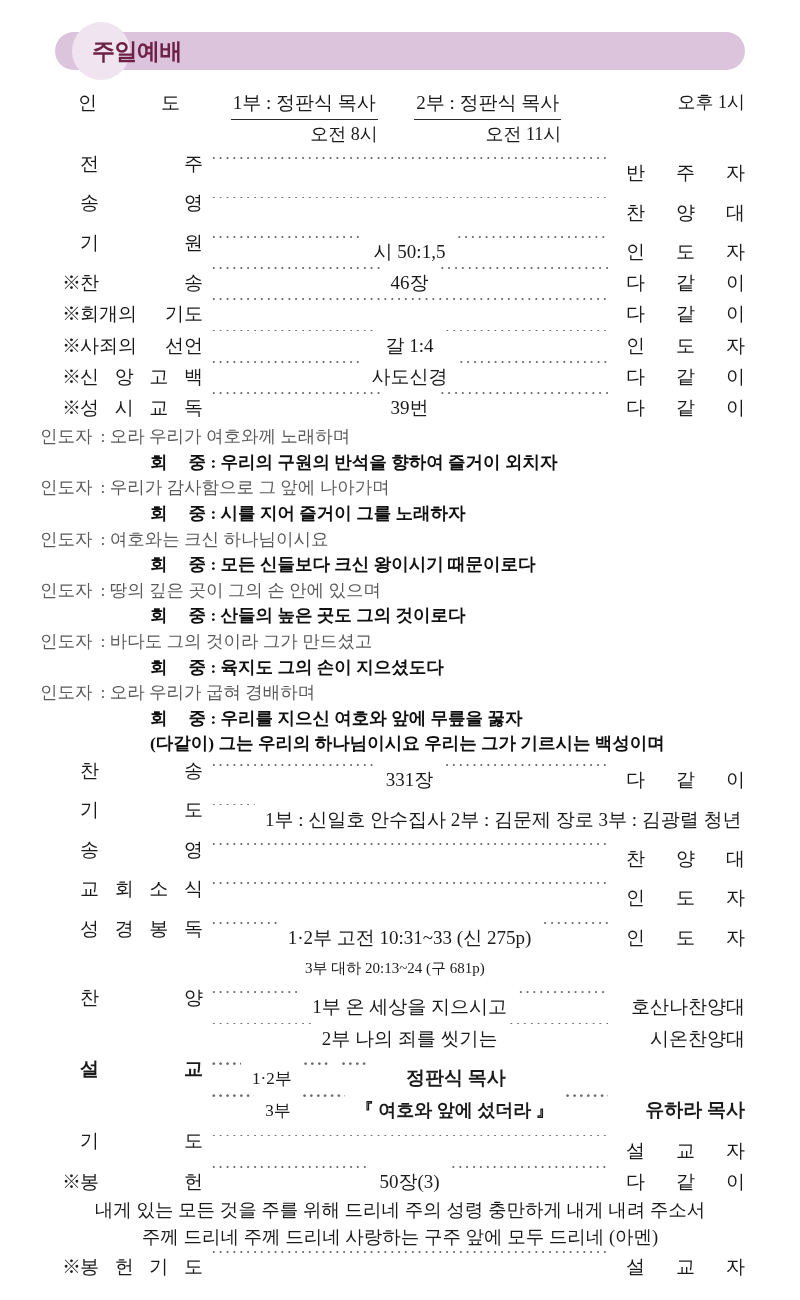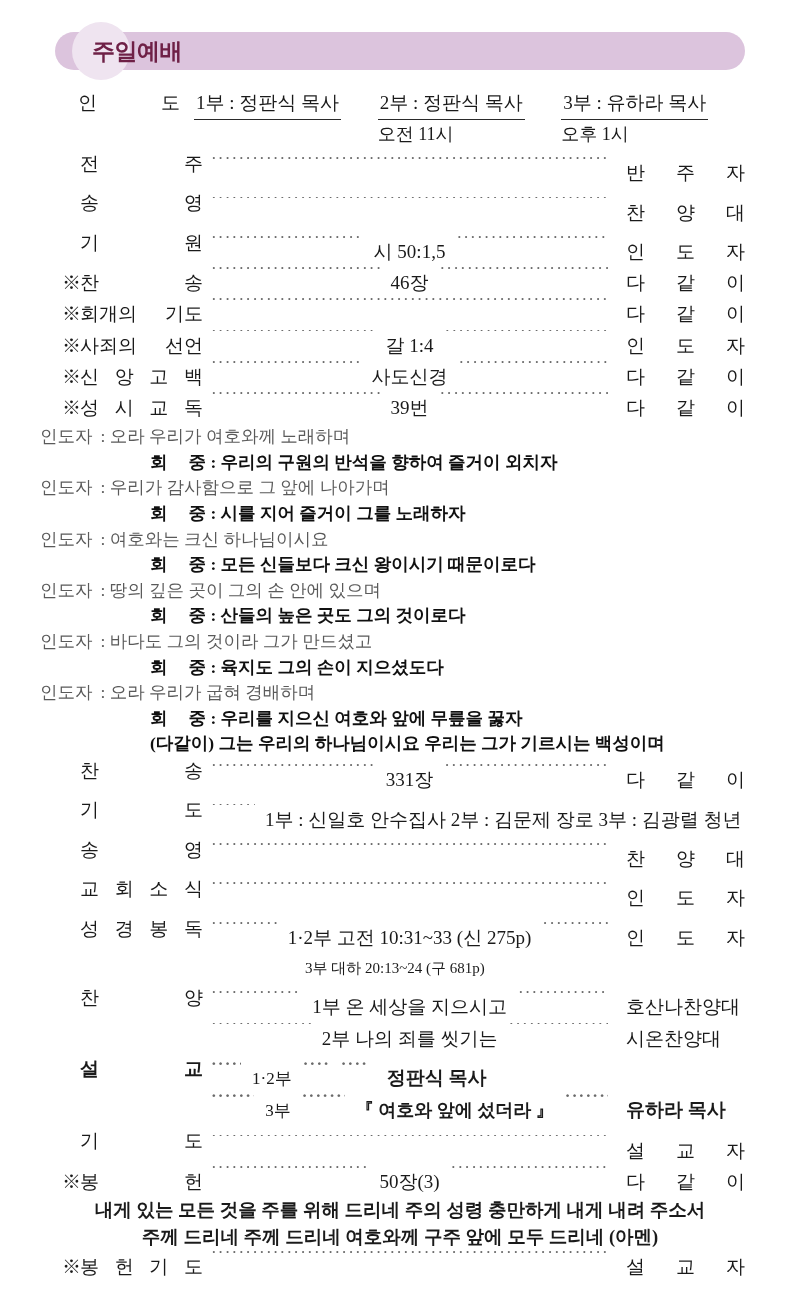--- a/index.html
+++ b/index.html
@@ -72,21 +72,21 @@
     line-height: 30px;
     padding: 0 14px 0 16px;
     box-sizing: border-box;
   }
   .svc-cols {
     flex: 1;
     display: flex;
   }
   .svc-col {
     flex: 1;
-    text-align: left;
+    text-align: right;
   }
   .svc-name {
     font-size: 19px;
     line-height: 30px;
     border-bottom: 1.3px solid #2a2a2a;
     display: inline-block;
     padding: 0 2px 1px 2px;
     white-space: nowrap;
   }
   .svc-time {
@@ -149,21 +149,21 @@
   }
   .rgt {
     width: 131px;
     flex: none;
     display: flex;
     justify-content: space-between;
     padding-left: 12px;
     box-sizing: border-box;
   }
   .rgt.solid {
-    justify-content: flex-start;
+    justify-content: flex-end;
     letter-spacing: 0;
   }
   .rgt.solid span { white-space: nowrap; }
 
   
   .row .wide {
     flex: none;
     padding-left: 4px;
   }
 
@@ -198,21 +198,20 @@
   .read-cong { font-weight: bold; color: #101010; }
   .read-all { font-weight: bold; color: #101010; }
   .read-all .indent { display: inline-block; width: 64px; }
 
   
   .lyric {
     text-align: center;
     font-size: 18.5px;
     line-height: 27px;
     white-space: nowrap;
-    font-weight: bold;
   }
 </style>
 </head>
 <body>
 
 <div class="banner-wrap">
   <div class="banner-bar"></div>
   <div class="banner-circle"></div>
   <div class="banner-title">주일예배</div>
 </div>
@@ -220,27 +219,27 @@
 <div class="sheet">
 
   <div class="svc-head">
     <div class="svc-lead">
       <span>인</span>
       <span>도</span>
     </div>
     <div class="svc-cols">
       <div class="svc-col">
         <div class="svc-name">1부 : 정판식 목사</div>
+        <div class="svc-time">오전 8시</div>
       </div>
       <div class="svc-col">
         <div class="svc-name">2부 : 정판식 목사</div>
         <div class="svc-time">오전 11시</div>
       </div>
       <div class="svc-col">
-        <div class="svc-name">3부 : 유하라 목사</div>
         <div class="svc-time">오후 1시</div>
       </div>
     </div>
   </div>
 
   <div id="order-block-1">
       <div class="row">
         <div class="lbl">
           <span class="mark"></span>
           <span class="lbl-text">
@@ -586,21 +585,21 @@
         <div class="dots"></div>
         <div class="rgt">
           <span>다</span>
           <span>같</span>
           <span>이</span>
         </div>
       </div>
     </div>
 
   <div class="lyric">내게 있는 모든 것을 주를 위해 드리네 주의 성령 충만하게 내게 내려 주소서</div>
-  <div class="lyric">주께 드리네 주께 드리네 여호와께 구주 앞에 모두 드리네 (아멘)</div>
+  <div class="lyric">주께 드리네 주께 드리네 사랑하는 구주 앞에 모두 드리네 (아멘)</div>
 
   <div id="order-block-5">
       <div class="row">
         <div class="lbl">
           <span class="mark">※</span>
           <span class="lbl-text">
             <span>봉</span>
             <span>헌</span>
             <span>기</span>
             <span>도</span>

